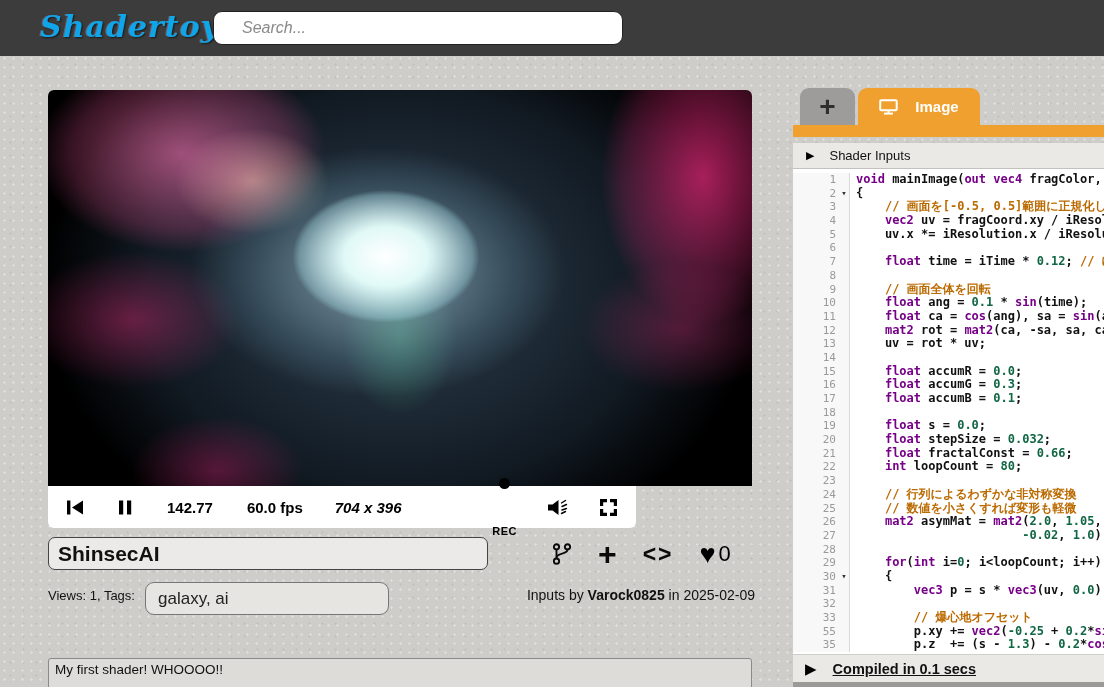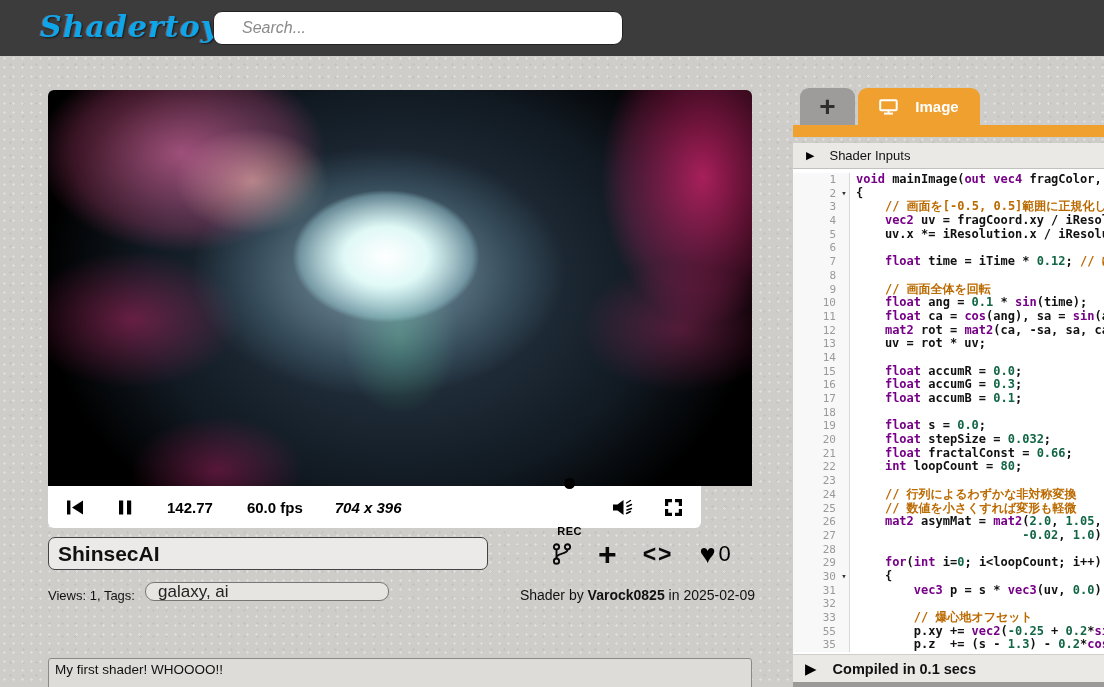--- a/index.html
+++ b/index.html
@@ -43,21 +43,21 @@
       radial-gradient(ellipse 190px 130px at 19% 16%, rgba(255,120,185,.6) 0%, rgba(255,90,160,.22) 58%, transparent 76%),
       radial-gradient(ellipse 110px 75px at 29% 23%, rgba(255,235,185,.55) 0%, transparent 70%),
       radial-gradient(ellipse 130px 190px at 93% 22%, rgba(255,45,135,.65) 0%, rgba(255,45,135,.2) 60%, transparent 78%),
       radial-gradient(ellipse 150px 95px at 12% 58%, rgba(235,45,125,.4) 0%, transparent 72%),
       radial-gradient(ellipse 140px 90px at 90% 60%, rgba(235,45,125,.32) 0%, transparent 72%),
       radial-gradient(ellipse 120px 75px at 24% 96%, rgba(210,35,115,.38) 0%, transparent 72%),
       radial-gradient(ellipse 420px 330px at 50% 50%, rgba(92,128,158,.5) 0%, rgba(58,86,115,.3) 60%, transparent 85%),
       #000;
   }
   .playerbar {
-    position:absolute; left:48px; top:486px; width:653px; height:42px;
+    position:absolute; left:48px; top:486px; width:588px; height:42px;
     background:#fff; border-radius:0 0 6px 6px;
     display:flex; align-items:center; padding:0 14px;
   }
   .pbtn { background:none; border:none; cursor:pointer; display:flex; align-items:center; justify-content:center; padding:0; }
   .ptext { font-weight:bold; font-size:15px; color:#000; }
   .rec { display:flex; flex-direction:column; align-items:center; line-height:1; cursor:pointer; }
   .rec-dot { width:11px; height:11px; background:#000; border-radius:50%; margin-bottom:1px; }
   .rec-label { font-weight:bold; font-size:11px; letter-spacing:.5px;margin-top:36px; }
   .title-input {
     position:absolute; left:48px; top:537px; width:440px; height:33px;
@@ -66,21 +66,21 @@
     color:#111; padding:0 9px; outline:none;
   }
   .action-icons { position:absolute; left:552px; top:534px; width:203px; height:40px; display:flex; align-items:center; gap:26px; }
   .icon-btn { background:none; border:none; cursor:pointer; display:flex; align-items:center; padding:0; }
   .plus-glyph { font-size:32px; font-weight:bold; color:#0a0a0a; line-height:1; }
   .code-glyph { font-size:23px; font-weight:bold; color:#0a0a0a; letter-spacing:2px; line-height:1; }
   .heart-glyph { font-size:27px; color:#000; line-height:1; }
   .like-count { font-size:22px; color:#000; margin-left:3px; }
   .meta-label { position:absolute; left:48px; top:588px; font-size:13px; color:#111; }
   .tags-input {
-    position:absolute; left:145px; top:582px; width:244px; height:19px;
+    position:absolute; left:145px; top:582px; width:244px; height:33px;
     border:1px solid #777; border-radius:9px; background:#e7e5e2;
     font-family:"Liberation Sans", sans-serif; font-size:17px; color:#222;
     padding:0 12px; outline:none;
   }
   .byline { position:absolute; left:400px; top:587px; width:355px; text-align:right; font-size:14px; color:#111; white-space:nowrap; }
   .byline b { font-weight:bold; }
   .desc-box {
     position:absolute; left:48px; top:658px; width:704px; height:60px;
     border:1px solid #8a8a8a; border-radius:3px; background:#dddcd9;
     font-family:"Liberation Sans", sans-serif; font-size:13.5px; color:#111;
@@ -119,21 +119,21 @@
   .ctext { padding-left:6px; font-size:12px; font-weight:bold; color:#111; }
   .tk-kw { color:#770088; }
   .tk-num { color:#116644; }
   .tk-com { color:#bb6a00; }
   .tk-pl { color:#111; }
   .status-bar {
     position:absolute; left:793px; top:654px; width:311px; height:28px;
     background:#eae9e6; display:flex; align-items:center; cursor:pointer; border-top:1px solid #cfcecb;
   }
   .status-tri { font-size:15px; color:#000; margin-left:12px; }
-  .status-label { font-weight:bold; font-size:14.5px; color:#111; margin-left:16px; }
+  .status-label { font-weight:bold; font-size:14.5px; color:#111; margin-left:16px;text-decoration:underline; }
   .bottom-strip { position:absolute; left:793px; top:682px; width:311px; height:5px; background:#9b9a98; }
   svg { display:block; }
 </style>
 </head>
 <body>
 
 <div class="topbar">
   <div class="logo">Shadertoy</div>
   <input class="searchbox" type="text" placeholder="Search..." style="">
 </div>
@@ -203,21 +203,21 @@
   </button>
   <button class="icon-btn">
     <span class="heart-glyph">♥</span>
     <span class="like-count">0</span>
   </button>
 </div>
 
 <span class="meta-label">Views: 1, Tags:</span>
 <input class="tags-input" type="text" value="galaxy, ai" style="">
 <div class="byline">
-  <span>Shader by </span><b>Varock0825</b><span> in </span><span>2025-02-09</span>
+  <span>Inputs by </span><b>Varock0825</b><span> in </span><span>2025-02-09</span>
 </div>
 
 <textarea class="desc-box" style="">My first shader! WHOOOO!!</textarea>
 
 <div class="tabs">
   <button class="tab-add">+</button>
   <button class="tab-image">
     <svg width="19" height="16" viewBox="0 0 19 16">
       <rect x="1.2" y="1.2" width="16.5" height="10" rx="1" fill="none" stroke="#fff" stroke-width="2"></rect>
       <line x1="9.5" y1="11.5" x2="9.5" y2="14" stroke="#fff" stroke-width="2"></line>

